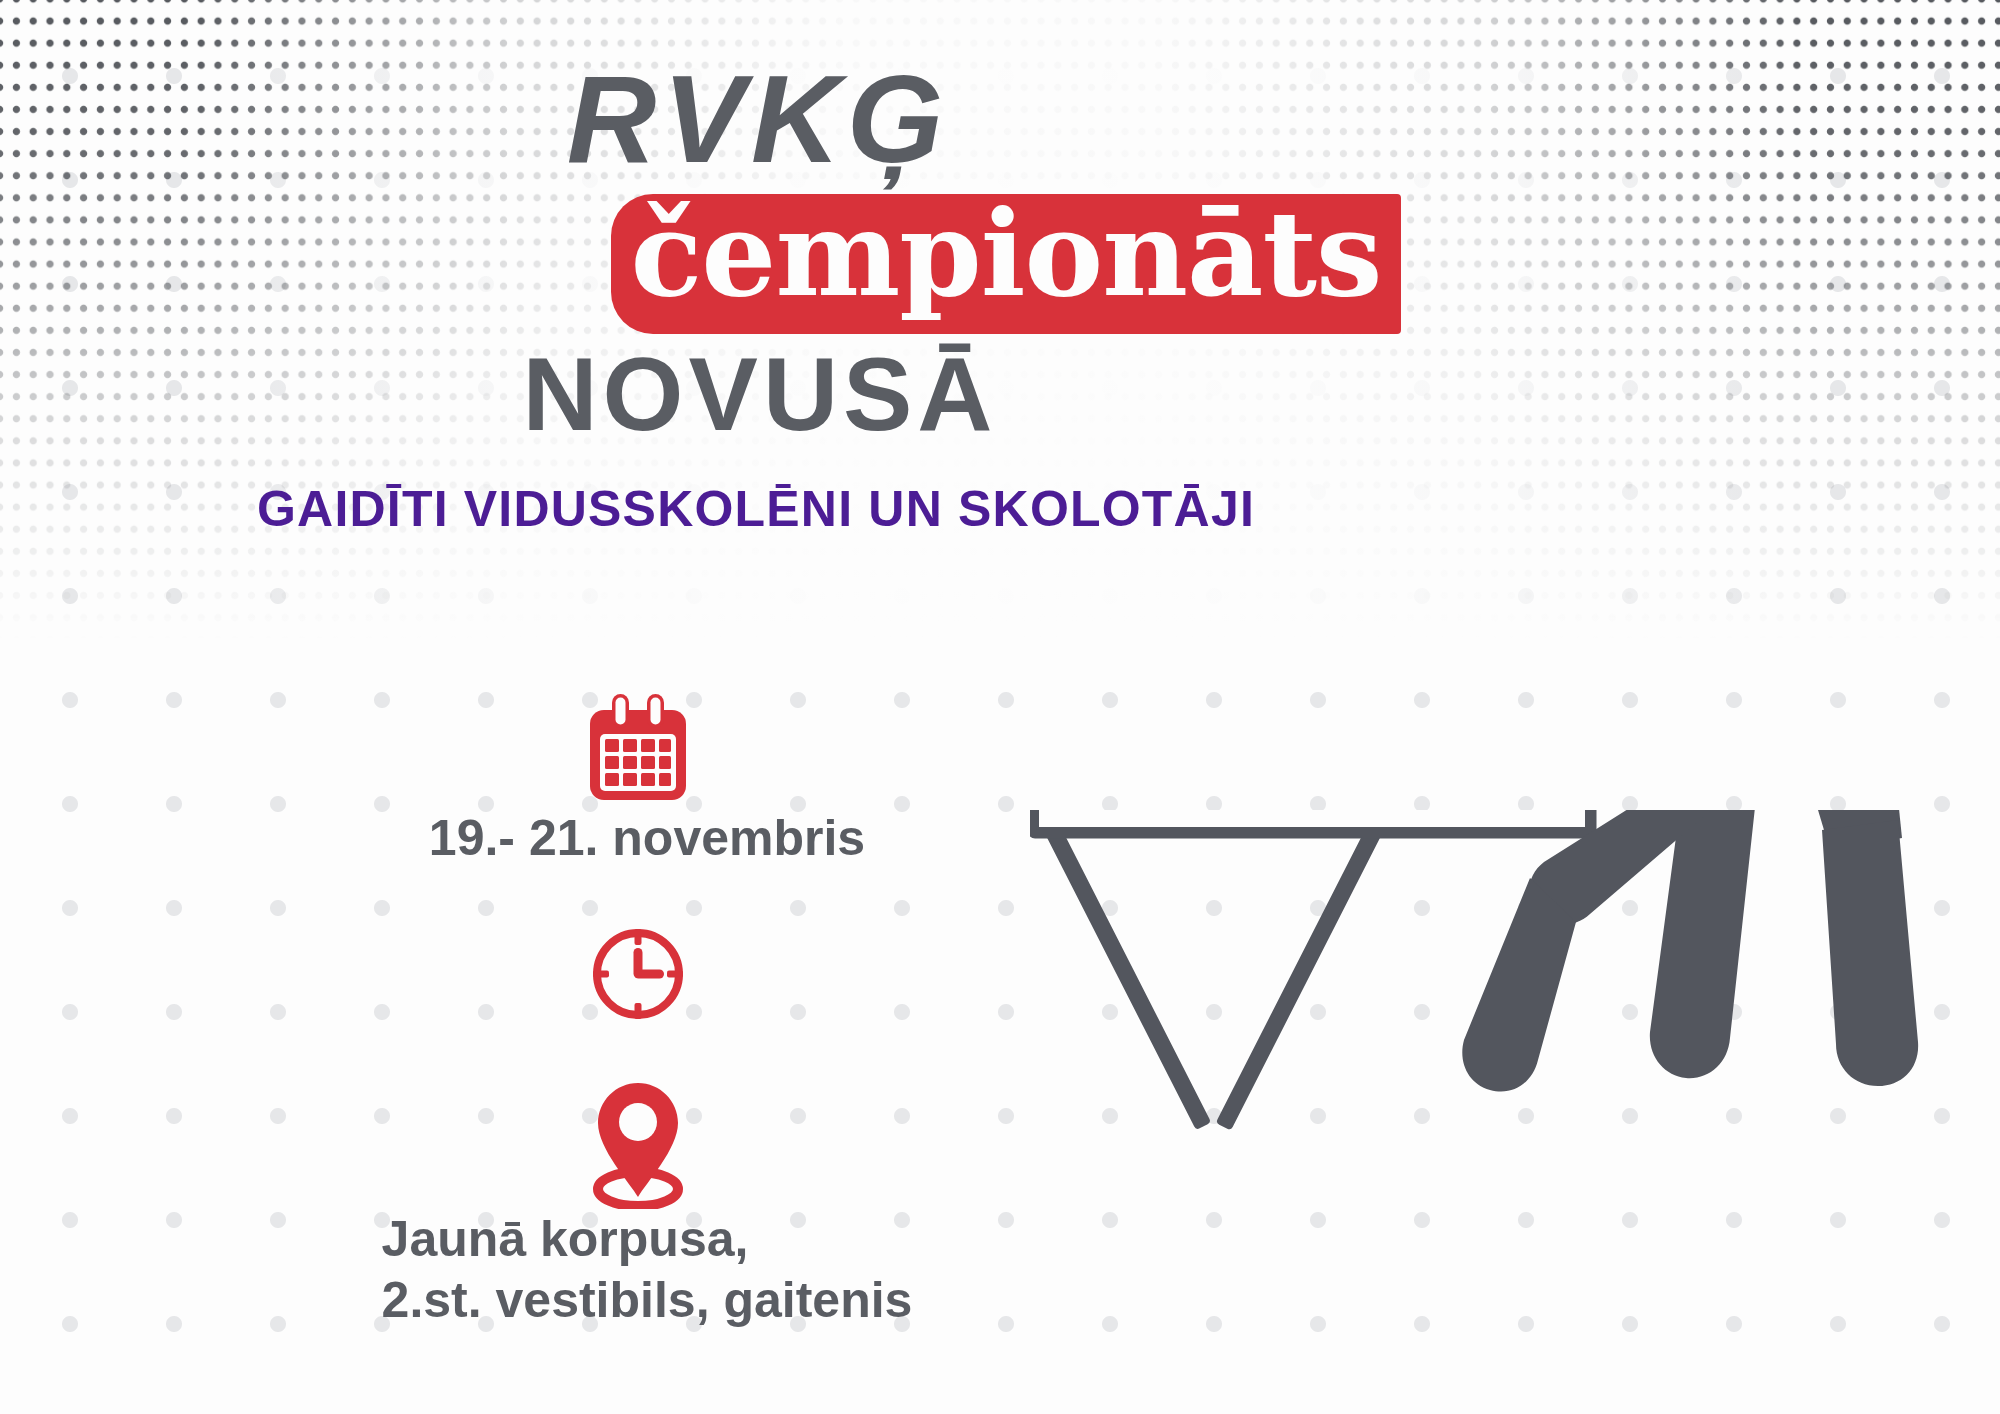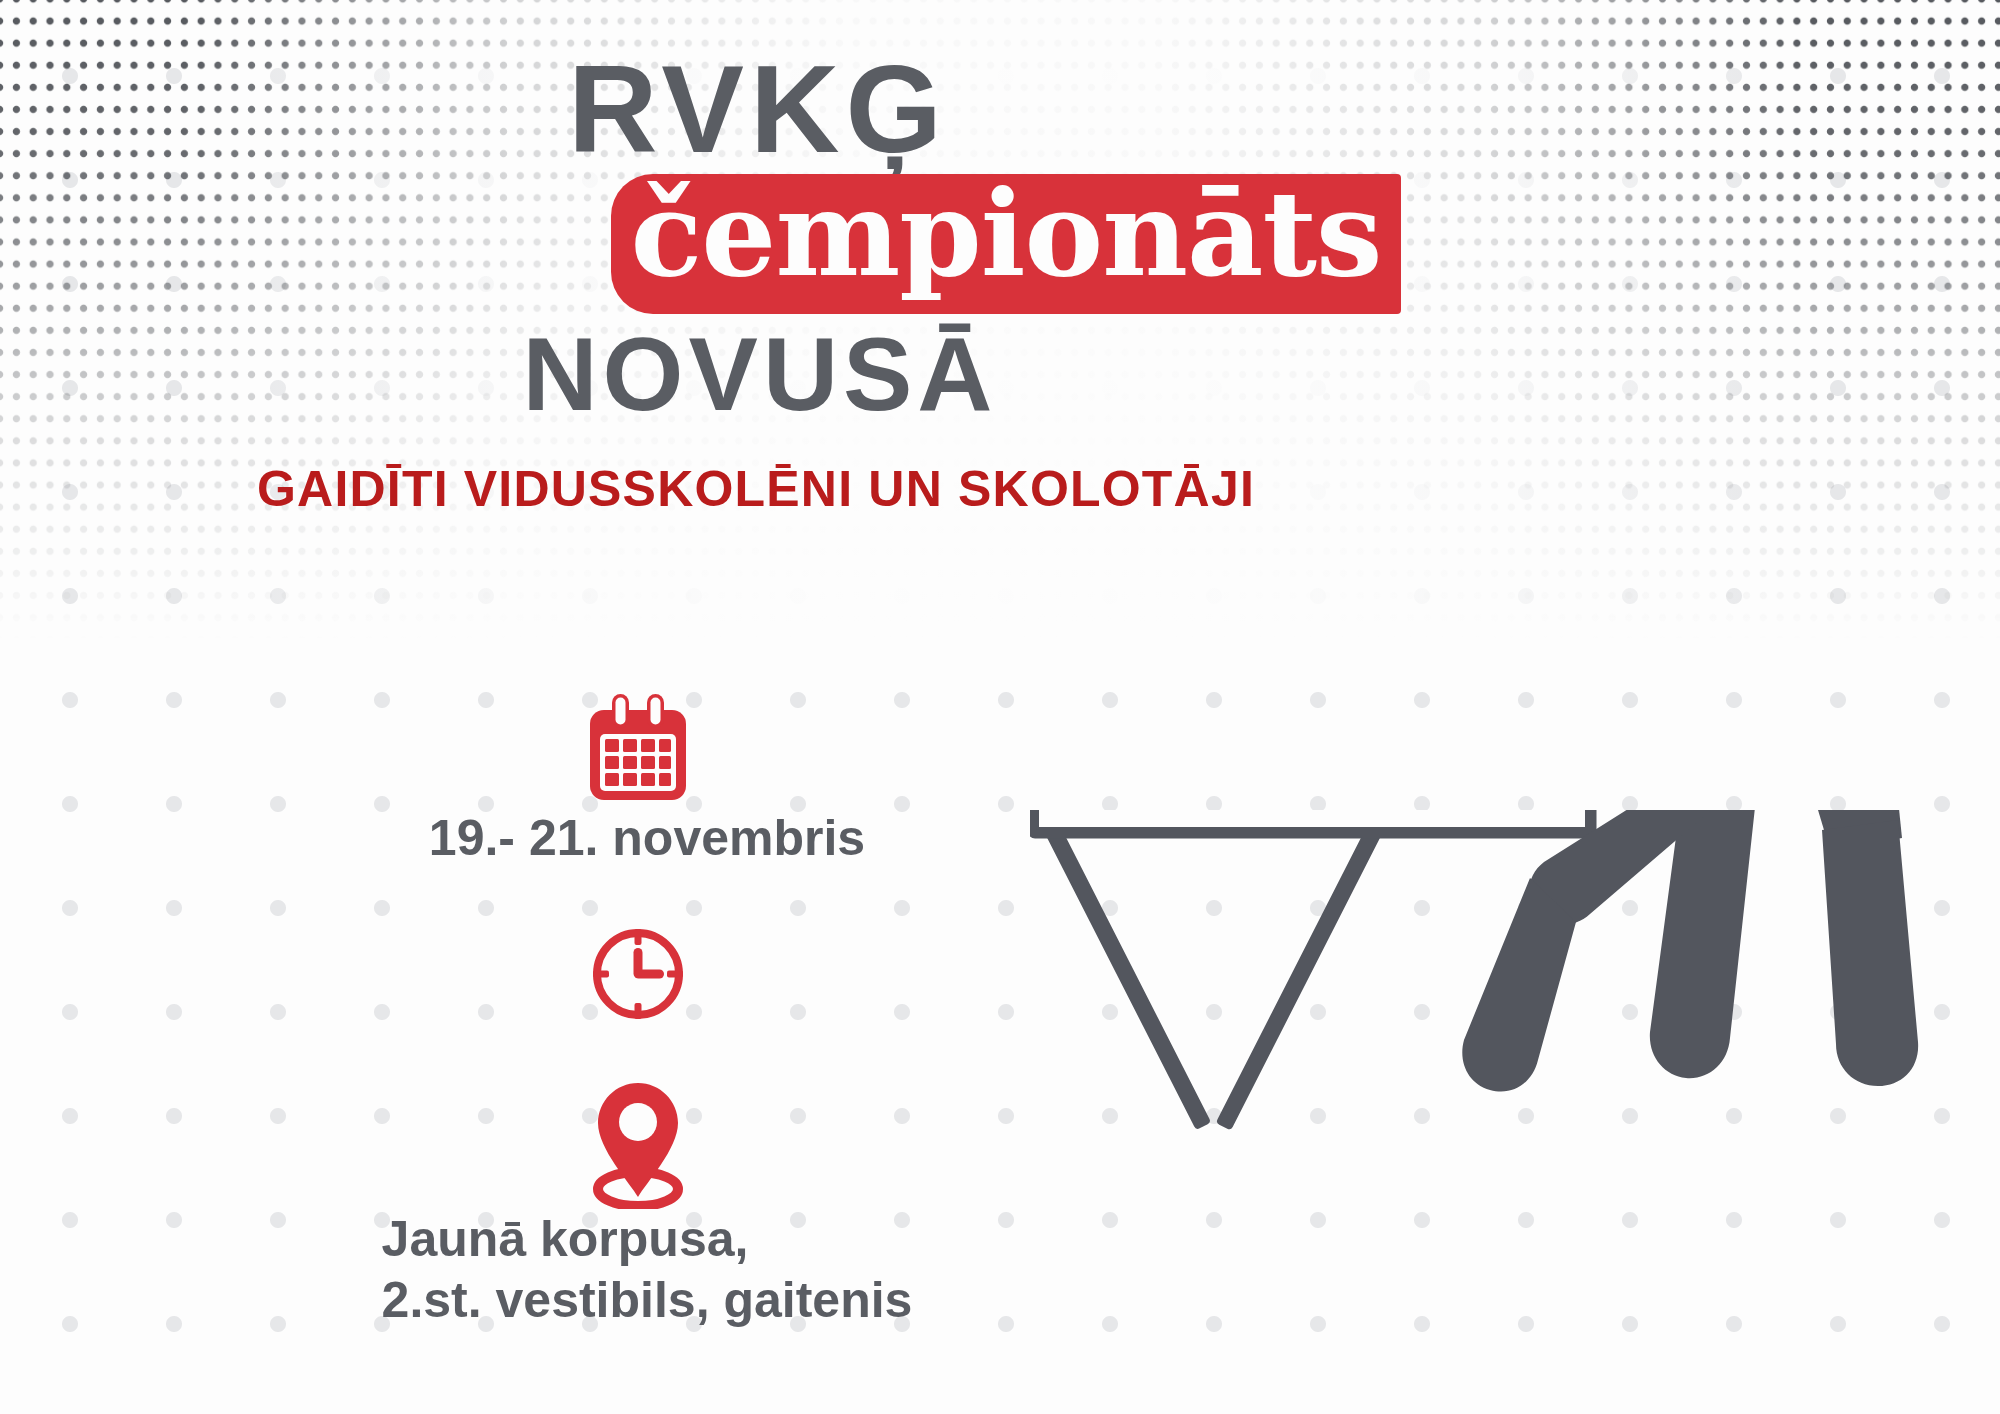--- a/index.html
+++ b/index.html
@@ -76,22 +76,23 @@
     top: 44px;
     width: 1460px;
     text-align: center;
   }
   .title-line1 {
     font-size: 124px;
     font-weight: bold;
     color: #5a5d63;
     letter-spacing: 6px;
     line-height: 1.02;
-    margin: 2px;
+    margin: 12px;
     padding-left: 56px;
+    font-style: italic;
   }
   .banner-wrap {
     position: relative;
     margin-top: -18px;
     height: 170px;
   }
   .banner {
     position: absolute;
     left: 611px;
     top: 18px;
@@ -123,21 +124,21 @@
     line-height: 1;
     margin: 16px;
     padding-left: 60px;
     margin-top: -4px;
   }
   .subtitle {
     margin: 34px 0 0 0;
     padding-left: 52px;
     font-size: 50px;
     font-weight: bold;
-    color: #b91c1c;
+    color: #4c1d95;
     letter-spacing: 1.2px;
   }
 
   
   .info-list {
     position: absolute;
     left: 188px;
     top: 690px;
     width: 900px;
   }

